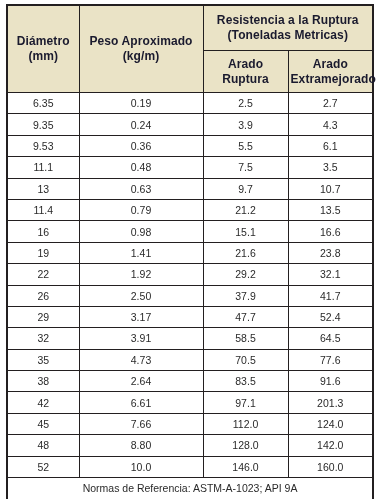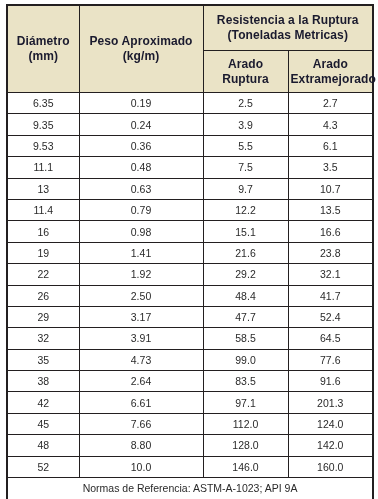--- a/index.html
+++ b/index.html
@@ -137,21 +137,21 @@
         </tr>
         <tr>
           <td>13</td>
           <td>0.63</td>
           <td>9.7</td>
           <td>10.7</td>
         </tr>
         <tr>
           <td>11.4</td>
           <td>0.79</td>
-          <td>12.2</td>
+          <td>21.2</td>
           <td>13.5</td>
         </tr>
         <tr>
           <td>16</td>
           <td>0.98</td>
           <td>15.1</td>
           <td>16.6</td>
         </tr>
         <tr>
           <td>19</td>
@@ -161,39 +161,39 @@
         </tr>
         <tr>
           <td>22</td>
           <td>1.92</td>
           <td>29.2</td>
           <td>32.1</td>
         </tr>
         <tr>
           <td>26</td>
           <td>2.50</td>
-          <td>48.4</td>
+          <td>37.9</td>
           <td>41.7</td>
         </tr>
         <tr>
           <td>29</td>
           <td>3.17</td>
           <td>47.7</td>
           <td>52.4</td>
         </tr>
         <tr>
           <td>32</td>
           <td>3.91</td>
           <td>58.5</td>
           <td>64.5</td>
         </tr>
         <tr>
           <td>35</td>
           <td>4.73</td>
-          <td>99.0</td>
+          <td>70.5</td>
           <td>77.6</td>
         </tr>
         <tr>
           <td>38</td>
           <td>2.64</td>
           <td>83.5</td>
           <td>91.6</td>
         </tr>
         <tr>
           <td>42</td>

